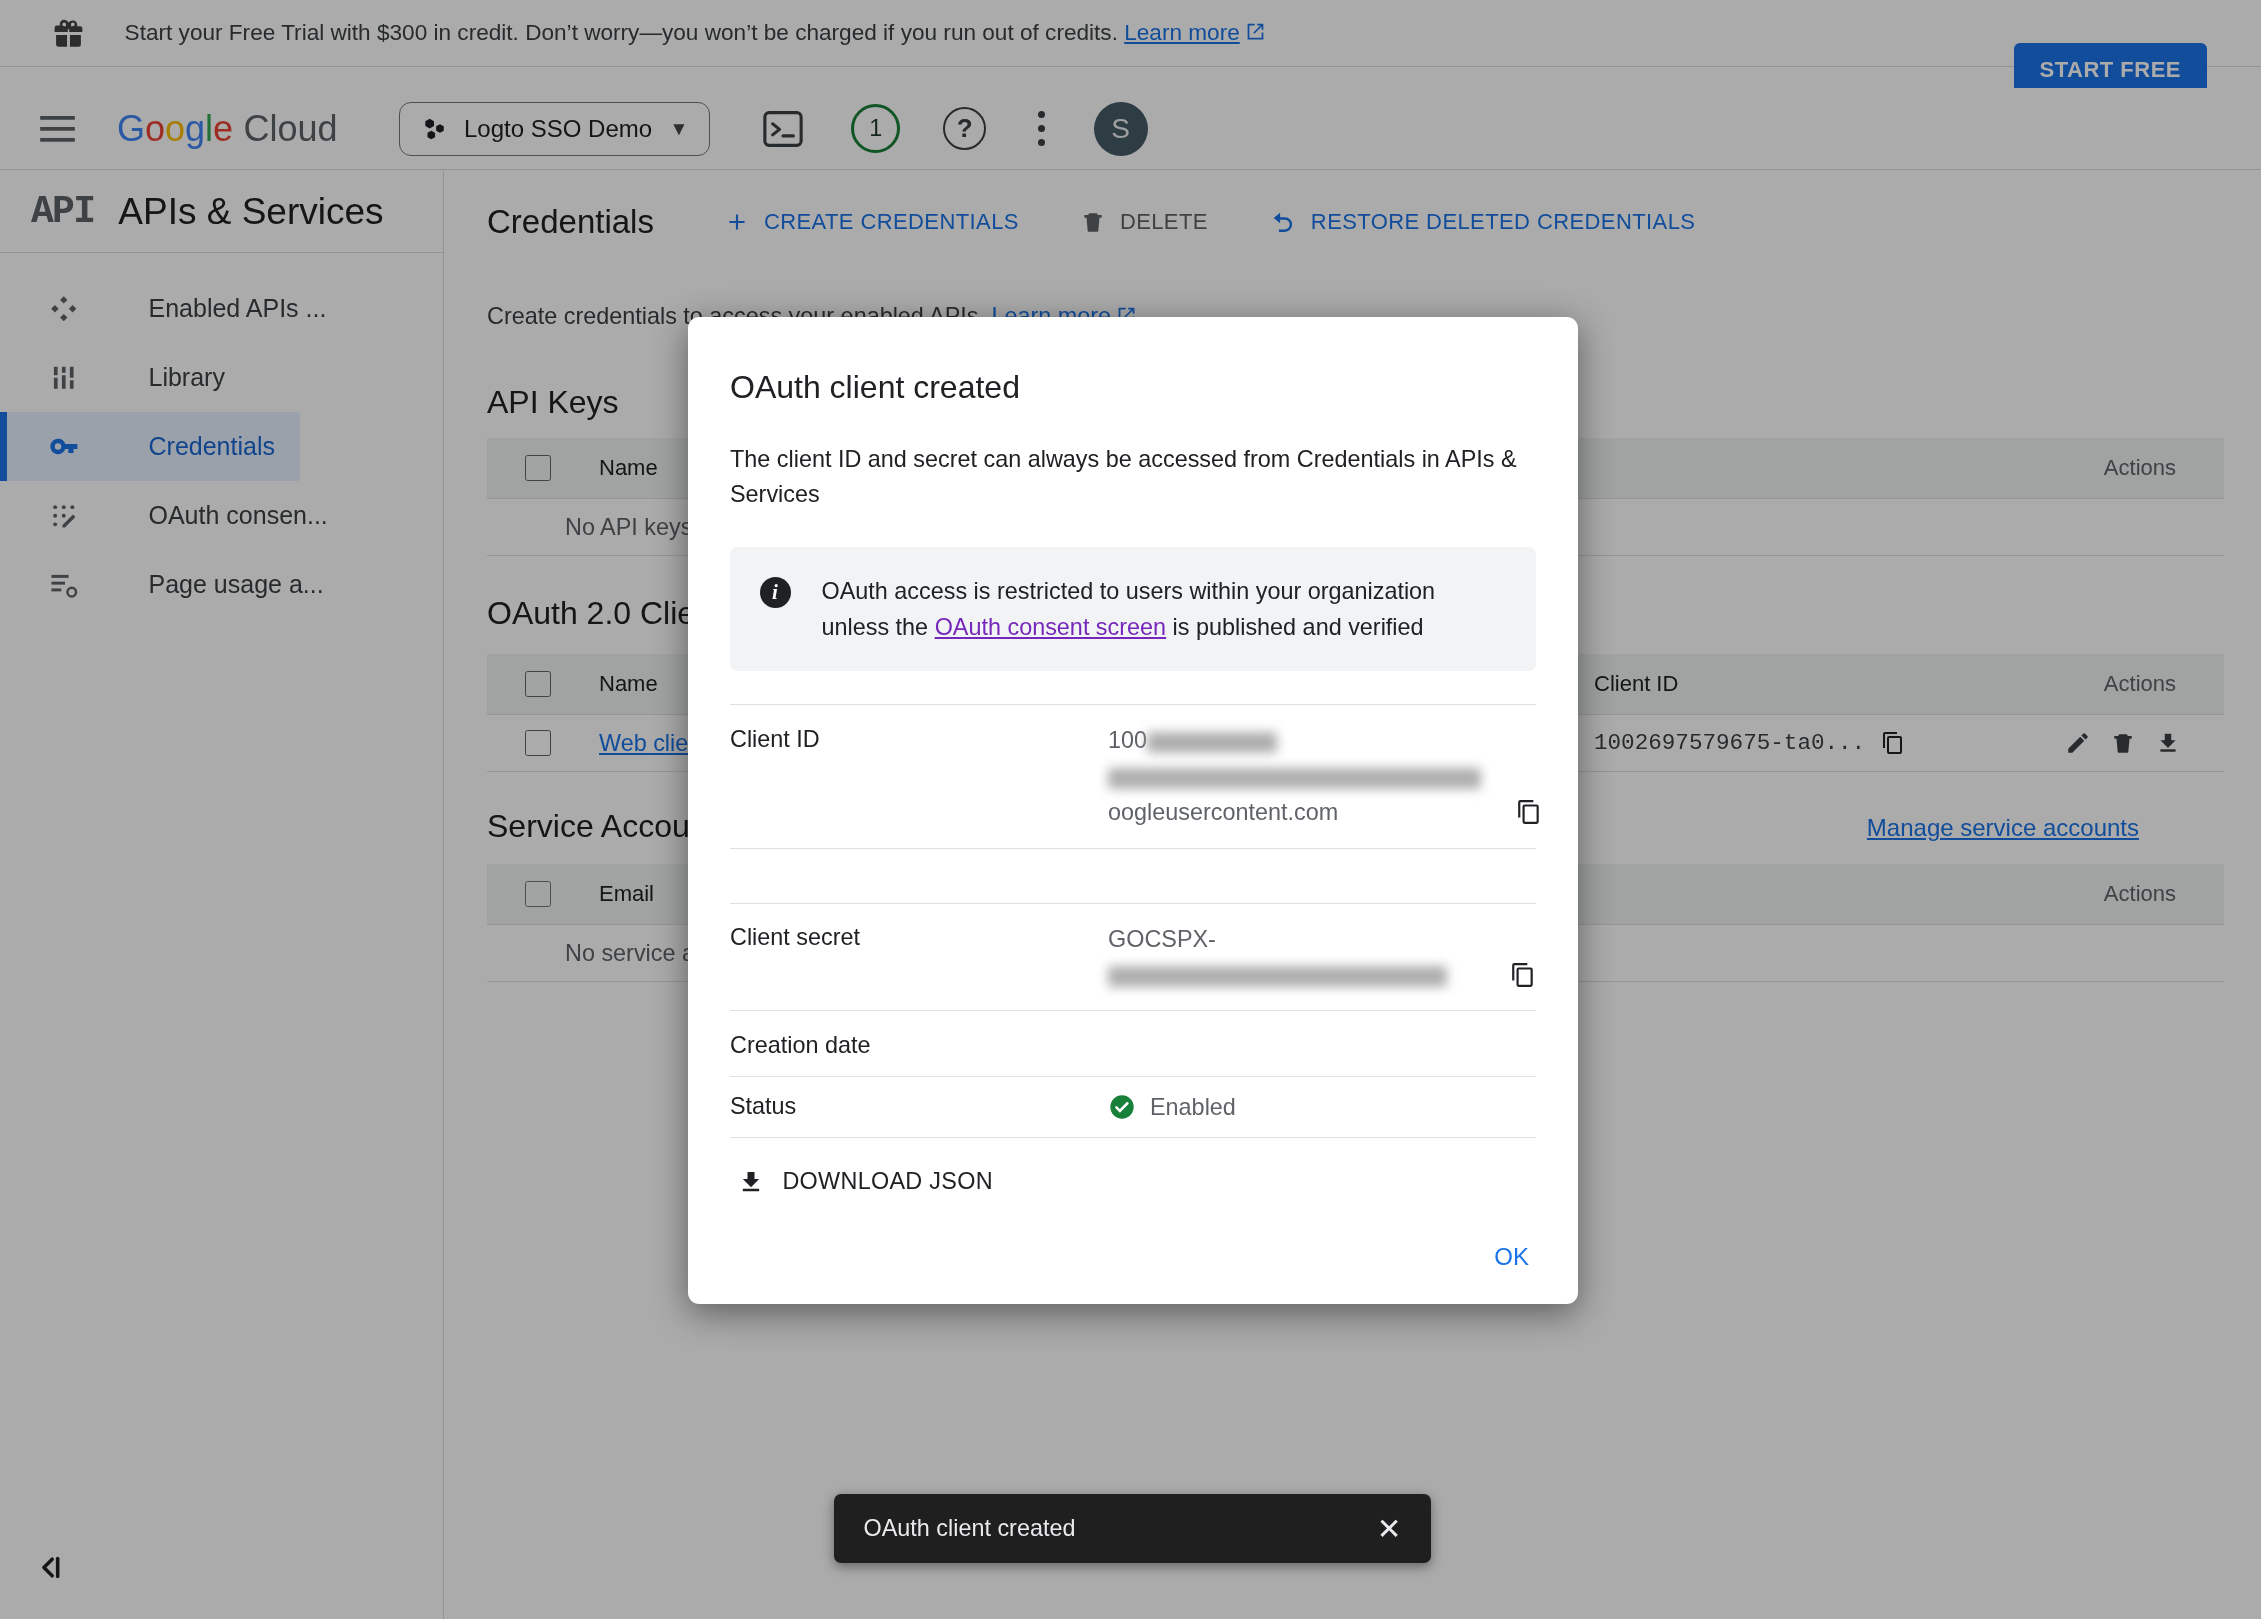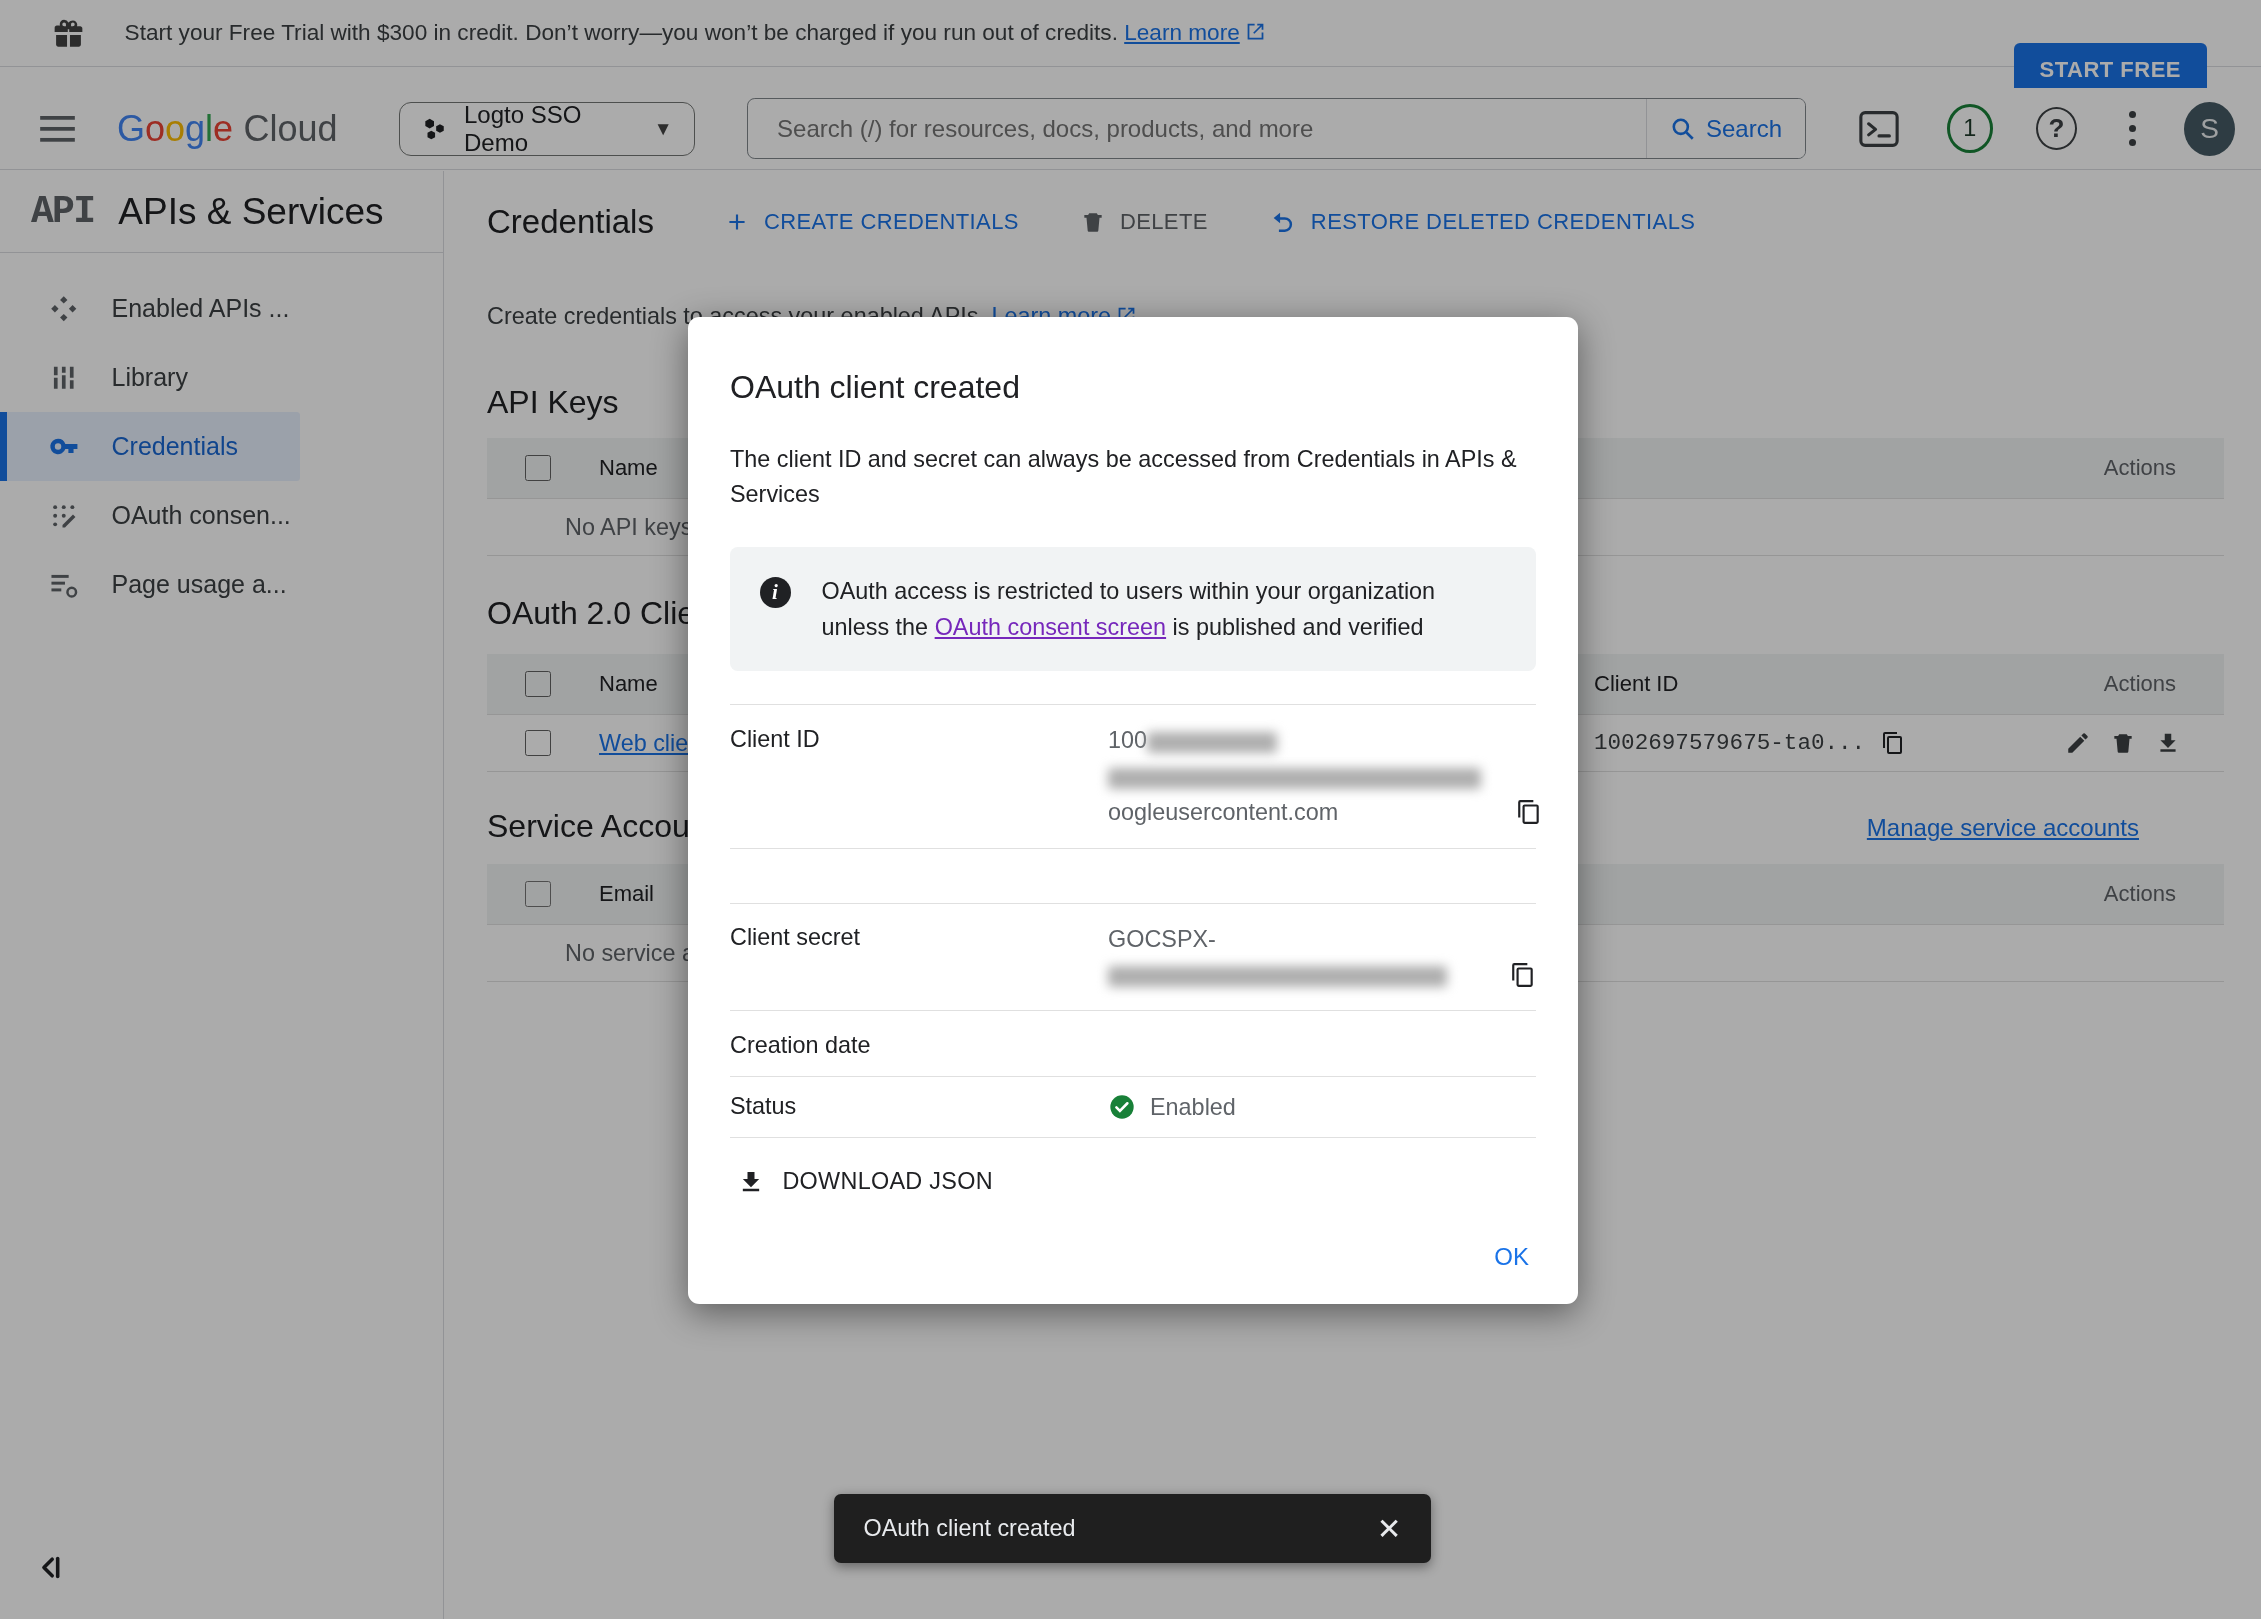--- a/index.html
+++ b/index.html
@@ -52,21 +52,21 @@
             color:#eceff1; display:flex; align-items:center; justify-content:center; font-size:28px; cursor:pointer; }
 
   
   .sidebar { position:absolute; left:0; top:171px; width:444px; height:1448px; background:#fff;
              border-right:0.9px solid #dadce0; }
   .side-head { height:82px; display:flex; align-items:center; border-bottom:0.9px solid #dadce0; }
   .api-logo { font-family:"Liberation Mono","DejaVu Sans Mono",monospace; font-weight:700; font-size:38px;
               color:#5f6368; margin-left:31px; letter-spacing:-1.7px; }
   .side-title { font-size:37px; color:#202124; margin-left:24px; }
   .nav { padding-top:21px; }
-  .nav-item { position:relative; height:69px; display:flex; align-items:center; cursor:pointer; width:300px; }
+  .nav-item { position:relative; height:69px; display:flex; align-items:center; cursor:pointer; width:300px;gap:37px; }
   .nav-item .nic { width:29.5px; margin-left:49px; color:#5f6368; flex-shrink:0; }
   .nav-item .nlabel { font-size:25px; color:#3c4043; margin-left:33px; white-space:nowrap; }
   .nav-item.sel { background:#e8f0fe; border-radius:0 3.5px 3.5px 0; }
   .nav-item.sel::before { content:""; position:absolute; left:0; top:0; bottom:0; width:7px; background:#1a73e8; }
   .nav-item.sel .nic { color:#1a73e8; }
   .nav-item.sel .nlabel { color:#1967d2; font-weight:500; }
   .collapse-btn { position:absolute; left:35px; bottom:35px; color:#202124; cursor:pointer; }
 
   
   .main { position:absolute; left:444px; top:171px; width:1817px; height:1448px; background:#fff; }
@@ -171,33 +171,20 @@
       <span>
         <svg width="26" height="26" viewBox="0 0 24 24" fill="#202124">
             <polygon points="8,2.5 12,4.8 12,9.2 8,11.5 4,9.2 4,4.8"></polygon>
             <polygon points="17.5,7.5 21,9.5 21,13.5 17.5,15.5 14,13.5 14,9.5"></polygon>
             <polygon points="9.5,13.5 13,15.5 13,19.5 9.5,21.5 6,19.5 6,15.5"></polygon>
           </svg>
       </span>
       <span class="proj-name">Logto SSO Demo</span>
       <span class="proj-caret">▼</span>
     </span>
-    <span class="searchbar">
-      <input class="search-input" placeholder="Search (/) for resources, docs, products, and more" style="">
-      <span class="search-div"></span>
-      <button class="search-btn">
-        <span>
-            <svg width="26" height="26" viewBox="0 0 24 24" fill="none" stroke="#1a73e8" stroke-width="2.4">
-              <circle cx="10" cy="10" r="6.5"></circle>
-              <path d="M15.2 15.2 21 21"></path>
-            </svg>
-          </span>
-        <span>Search</span>
-      </button>
-    </span>
     <span class="bar-ic shell">
       <svg width="42" height="38" viewBox="0 0 24 22" fill="none" stroke="#3c4043" stroke-width="1.8">
           <rect x="1.5" y="1.5" width="21" height="19" rx="2.5"></rect>
           <path d="M6 8l4 3.2L6 14.4" stroke-linecap="round" stroke-linejoin="round"></path>
           <path d="M12 15h6" stroke-linecap="round"></path>
         </svg>
     </span>
     <span class="notif">1</span>
     <span class="help">?</span>
     <span class="kebab">

